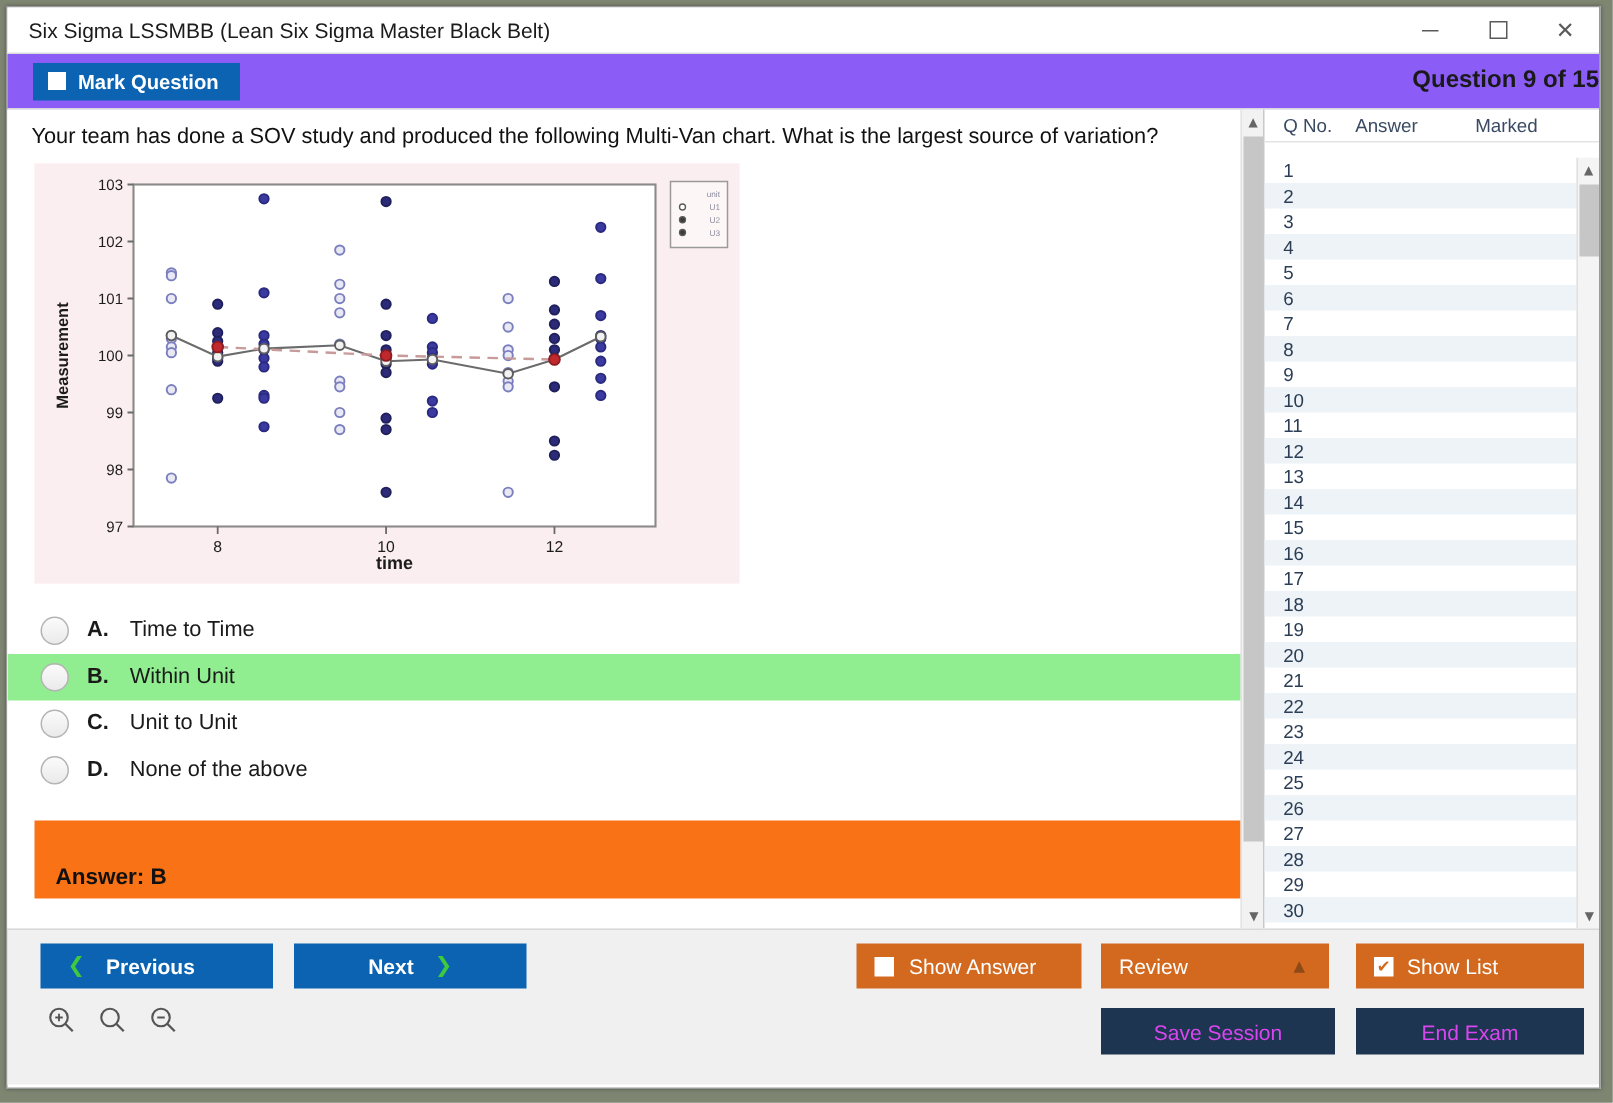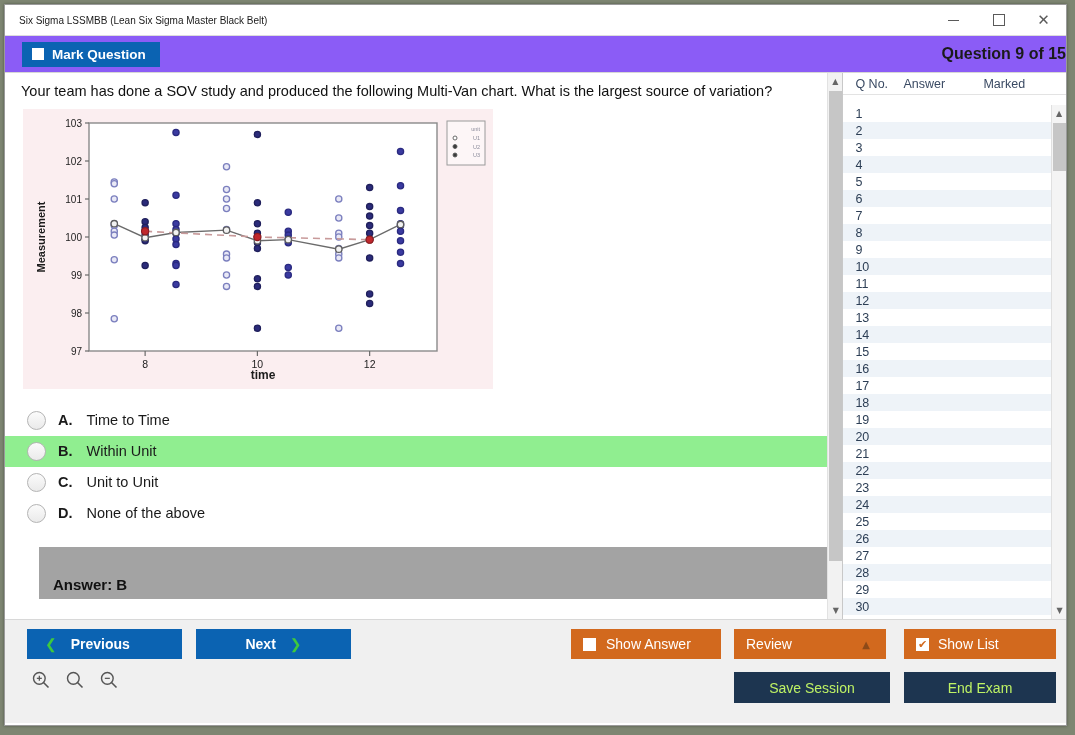--- a/index.html
+++ b/index.html
@@ -10,21 +10,21 @@
     background:#ffffff;border:1px solid #9a9a9a;box-sizing:border-box;
     box-shadow:0 0 3px rgba(0,0,0,.35);
   }
 
   
   .titlebar{
     height:31px;background:#ffffff;border-bottom:1px solid #dcdcdc;
     display:flex;align-items:center;box-sizing:border-box;
   }
   .title-text{
-    font-size:10px;color:#1b1b1b;padding-left:14px;flex:1;
+    font-size:14px;color:#1b1b1b;padding-left:14px;flex:1;
     white-space:nowrap;overflow:hidden;
   }
   .win-btns{display:flex;height:31px;}
   .win-btn{
     width:45px;height:31px;display:flex;align-items:center;justify-content:center;
     color:#555;font-size:13px;
   }
   .glyph-min{display:block;width:11px;height:1px;background:#5a5a5a;}
   .glyph-max{display:block;width:10px;height:10px;border:1px solid #5a5a5a;}
   .glyph-close{font-size:15px;line-height:1;color:#5a5a5a;font-family:"DejaVu Sans",sans-serif;}
@@ -69,21 +69,21 @@
     font-size:14.5px;color:#1a1a1a;cursor:pointer;box-sizing:border-box;
   }
   .opt.correct{background:#90ee90;}
   .radio{
     width:17px;height:17px;border-radius:50%;border:1px solid #b4b4b4;
     background:linear-gradient(#fbfbfb,#eaeaea);flex:0 0 auto;
   }
   .opt-letter{font-weight:bold;margin-right:2px;}
 
   .answer-bar{
-    margin:18px 0 0 34px;width:812px;height:52px;background:#a3a3a3;
+    margin:18px 0 0 18px;width:812px;height:52px;background:#f97316;
     display:flex;align-items:flex-end;box-sizing:border-box;
     padding:0 0 6px 14px;font-size:15px;font-weight:bold;color:#111;
   }
 
   
   .main-scroll{
     position:absolute;right:0;top:0;width:15px;height:546px;
     background:#f2f2f2;border-left:1px solid #e2e2e2;box-sizing:border-box;
   }
   .sb-arrow{
@@ -126,21 +126,21 @@
   .footer{
     height:104px;background:#f0f0f0;border-top:1px solid #d8d8d8;
     position:relative;box-sizing:border-box;
   }
   .btn{
     border:none;cursor:pointer;font-family:"Liberation Sans",sans-serif;
     display:flex;align-items:center;box-sizing:border-box;
   }
   .btn-blue{background:#0b63b2;color:#fff;font-size:14px;font-weight:bold;}
   .btn-orange{background:#d2691e;color:#fff;font-size:14px;}
-  .btn-navy{background:#1d3550;color:#bef264;font-size:14px;justify-content:center;}
+  .btn-navy{background:#1d3550;color:#d946ef;font-size:14px;justify-content:center;}
   .chev{color:#3ec93e;font-weight:bold;font-size:14px;font-family:"DejaVu Sans",sans-serif;}
 
   .btn-prev{position:absolute;left:22px;top:9px;width:155px;height:30px;
             justify-content:flex-start;gap:14px;padding-left:18px;}
   .btn-next{position:absolute;left:191px;top:9px;width:155px;height:30px;
             justify-content:center;gap:14px;}
   .btn-showans{position:absolute;left:566px;top:9px;width:150px;height:30px;
                 gap:10px;padding-left:12px;}
   .btn-review{position:absolute;left:729px;top:9px;width:152px;height:30px;
               padding-left:12px;justify-content:space-between;padding-right:16px;}

